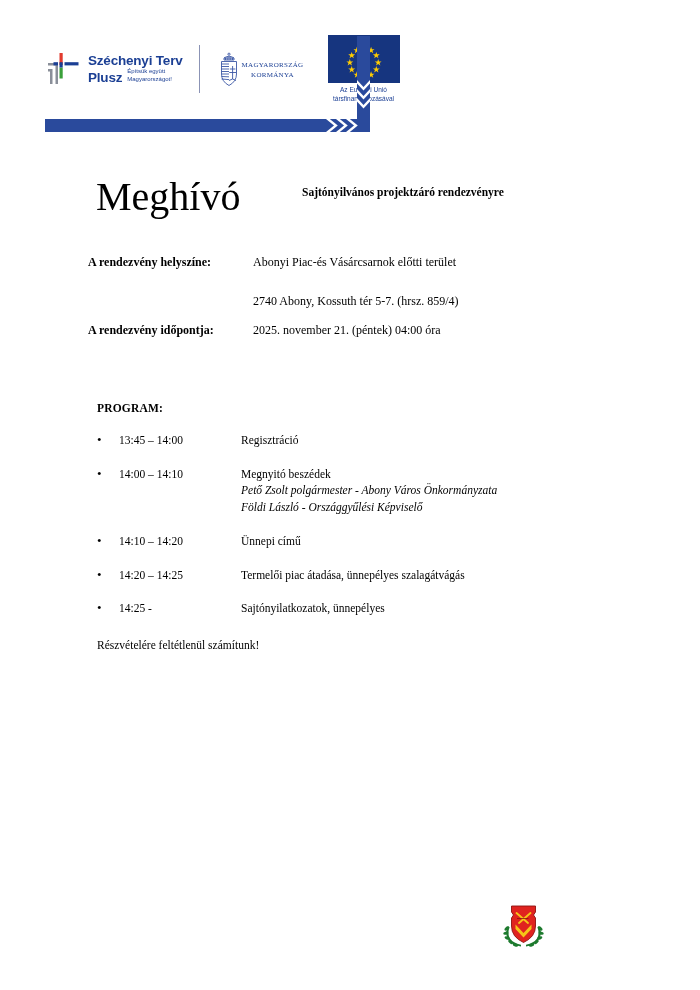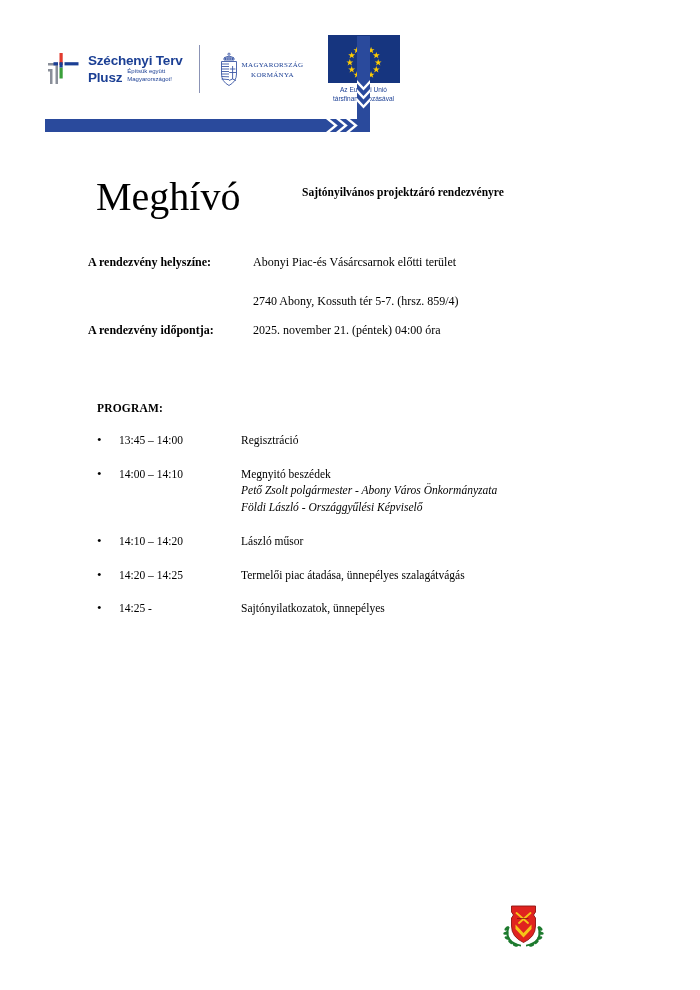--- a/index.html
+++ b/index.html
@@ -402,34 +402,35 @@
       <span class="prog-time">14:00 – 14:10</span>
       <span class="prog-desc">
         <span>Megnyitó beszédek</span>
         <span class="prog-speaker">Pető Zsolt polgármester - Abony Város Önkormányzata</span>
         <span class="prog-speaker">Földi László - Országgyűlési Képviselő</span>
       </span>
     </li>
     <li class="program-item">
       <span class="prog-bullet">•</span>
       <span class="prog-time">14:10 – 14:20</span>
-      <span class="prog-desc">László műsor</span>
+      <span class="prog-desc">Ünnepi című</span>
     </li>
     <li class="program-item">
       <span class="prog-bullet">•</span>
       <span class="prog-time">14:20 – 14:25</span>
       <span class="prog-desc">Termelői piac átadása, ünnepélyes szalagátvágás</span>
     </li>
     <li class="program-item">
       <span class="prog-bullet">•</span>
       <span class="prog-time">14:25 -</span>
       <span class="prog-desc">Sajtónyilatkozatok, ünnepélyes</span>
     </li>
   </ul>
 
+  <div class="closing">Részvételére feltétlenül számítunk!</div>
 </div>
 
 <svg class="footer-crest" viewBox="0 0 45 48" xmlns="http://www.w3.org/2000/svg">
 
   <g fill="#1d7a2e">
     <path d="M7 26 Q3 33 7.5 40 Q11 45 20 46.5 L20 44.8 Q12 43.2 9 38.6 Q6 33.5 8.6 27.2 Z"></path>
     <ellipse cx="5.6" cy="28.5" rx="2.6" ry="1.5" transform="rotate(-42 5.6 28.5)"></ellipse>
     <ellipse cx="4.9" cy="33.2" rx="2.7" ry="1.5" transform="rotate(-12 4.9 33.2)"></ellipse>
     <ellipse cx="6.2" cy="38" rx="2.7" ry="1.5" transform="rotate(22 6.2 38)"></ellipse>
     <ellipse cx="9.6" cy="42" rx="2.8" ry="1.5" transform="rotate(42 9.6 42)"></ellipse>

